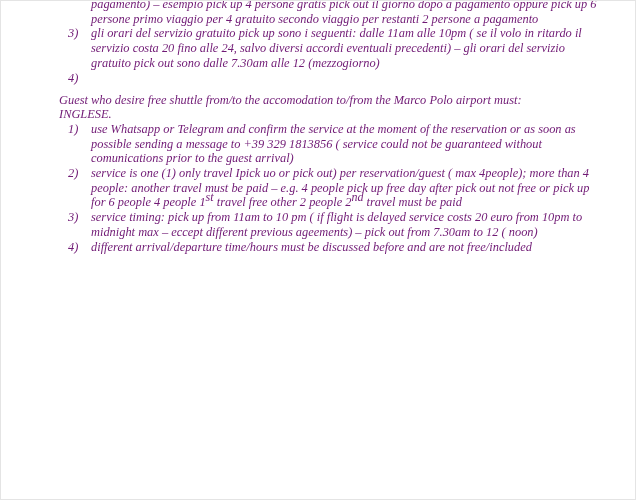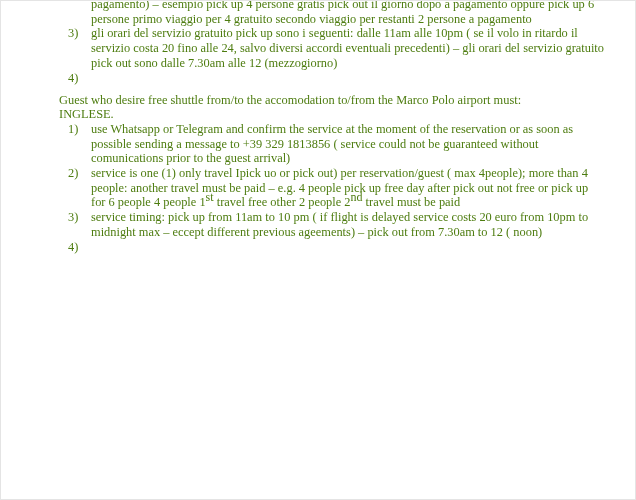--- a/index.html
+++ b/index.html
@@ -11,21 +11,22 @@
     position: relative;
     width: 636px;
     height: 500px;
     box-sizing: border-box;
     background: #ffffff;
     border: 1px solid #e4e4e4;
     overflow: hidden;
     font-family: "Liberation Serif", "DejaVu Serif", serif;
     font-size: 12.4px;
     line-height: 14.7px;
-    color: #4d7c0f;
+    color: #701a75;
+    font-style: italic;
   }
   .content {
     position: absolute;
     top: -4px;
     left: 58px;
     width: 546px;
   }
   .list-item {
     position: relative;
     padding-left: 32px;
@@ -83,16 +84,17 @@
       <span><span>service is one (1) only travel Ipick uo or pick out) per reservation/guest ( max 4people); more than 4 people: another travel must be paid – e.g. 4 people pick up free day after pick out not free or pick up for 6 people 4 people 1</span><sup>st</sup><span> travel free other 2 people 2</span><sup>nd</sup><span> travel must be paid</span></span>
     </div>
 
     <div class="list-item">
       <span class="list-marker">3)</span>
       <span>service timing: pick up from 11am to 10 pm ( if flight is delayed service costs 20 euro from 10pm to midnight max – eccept different previous ageements) – pick out from 7.30am to 12 ( noon)</span>
     </div>
 
     <div class="list-item">
       <span class="list-marker">4)</span>
+      <span>different arrival/departure time/hours must be discussed before and are not free/included</span>
     </div>
 
   </div>
 </div>
 
 </body></html>

